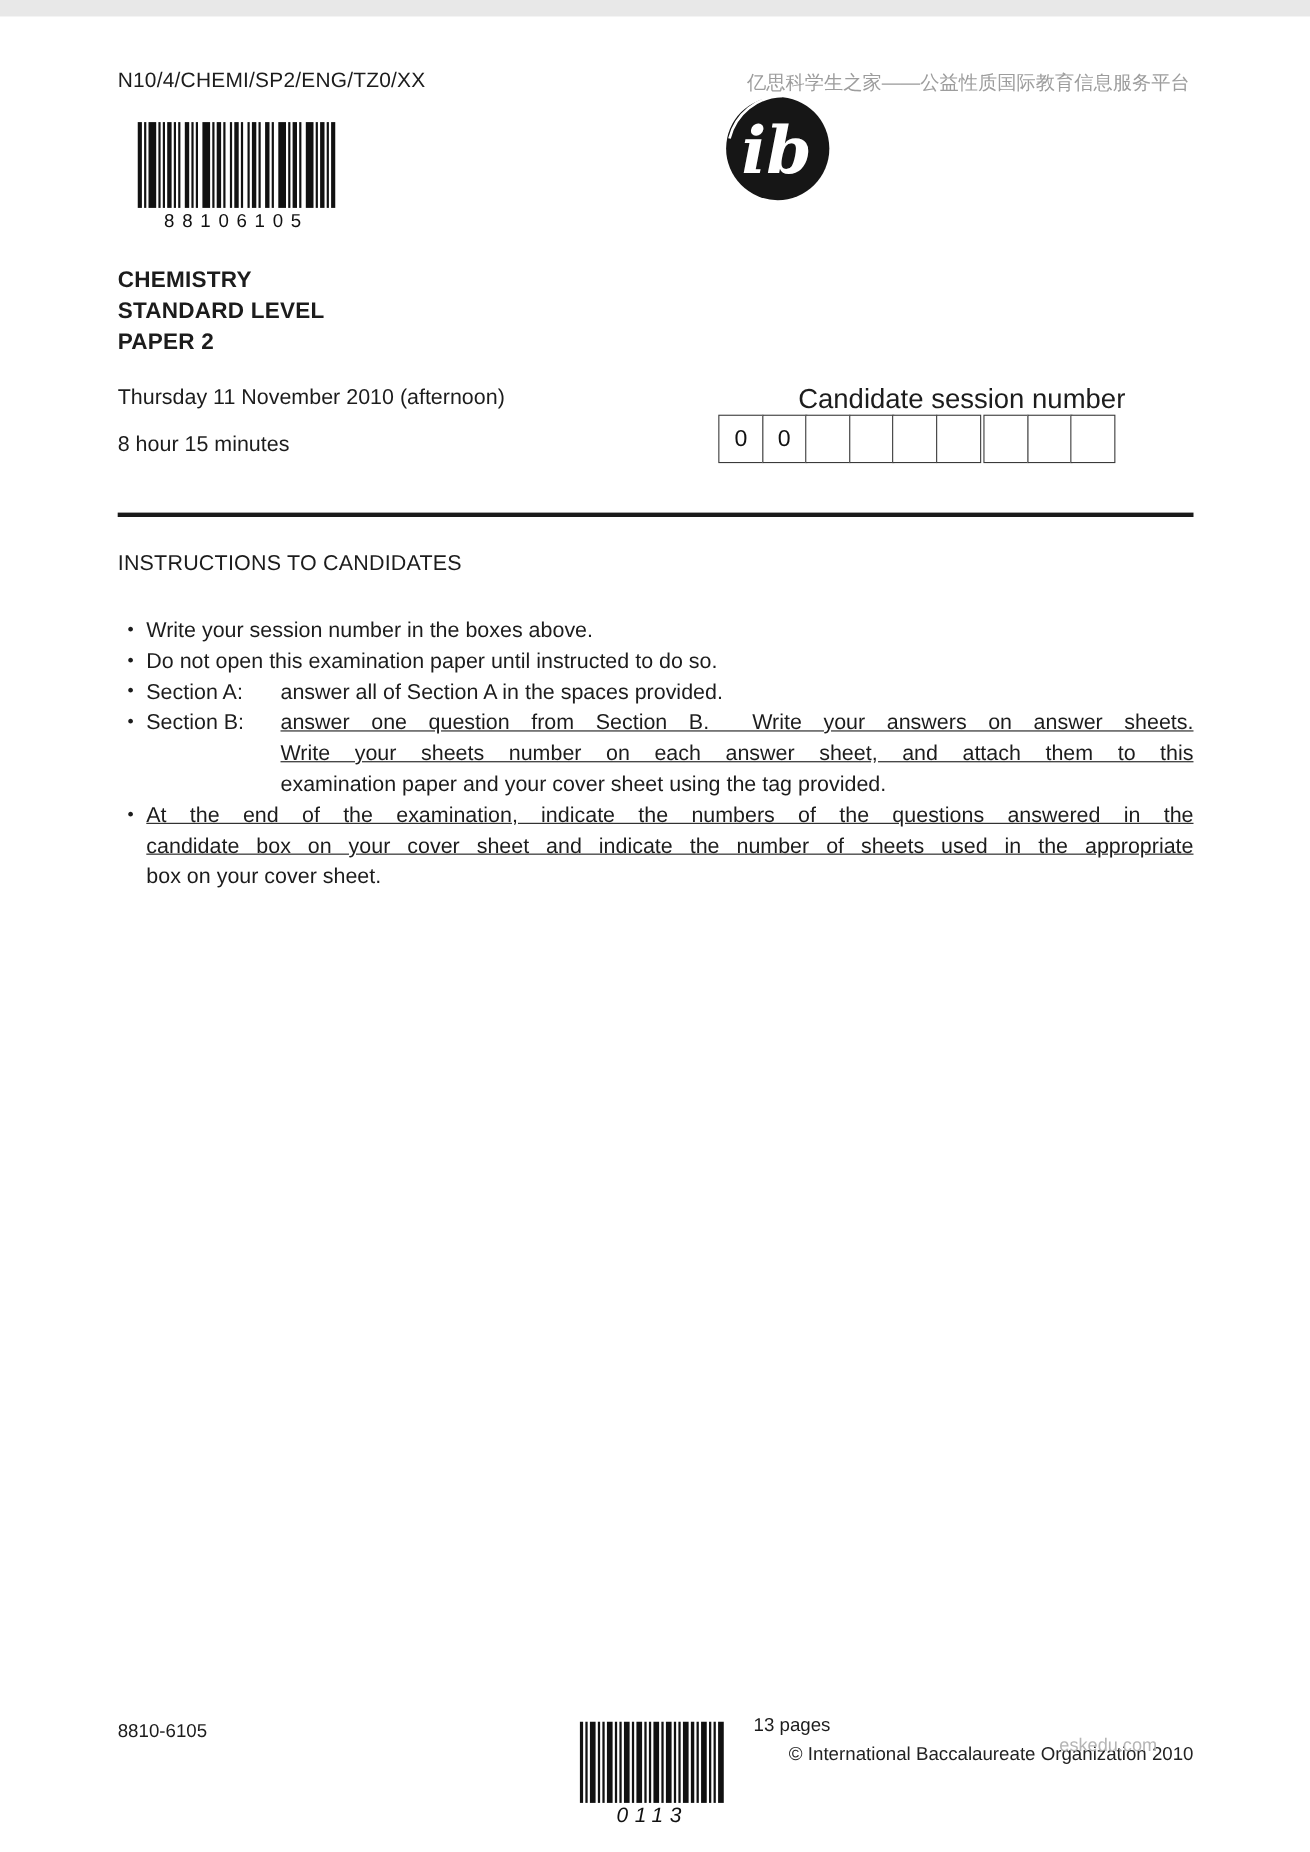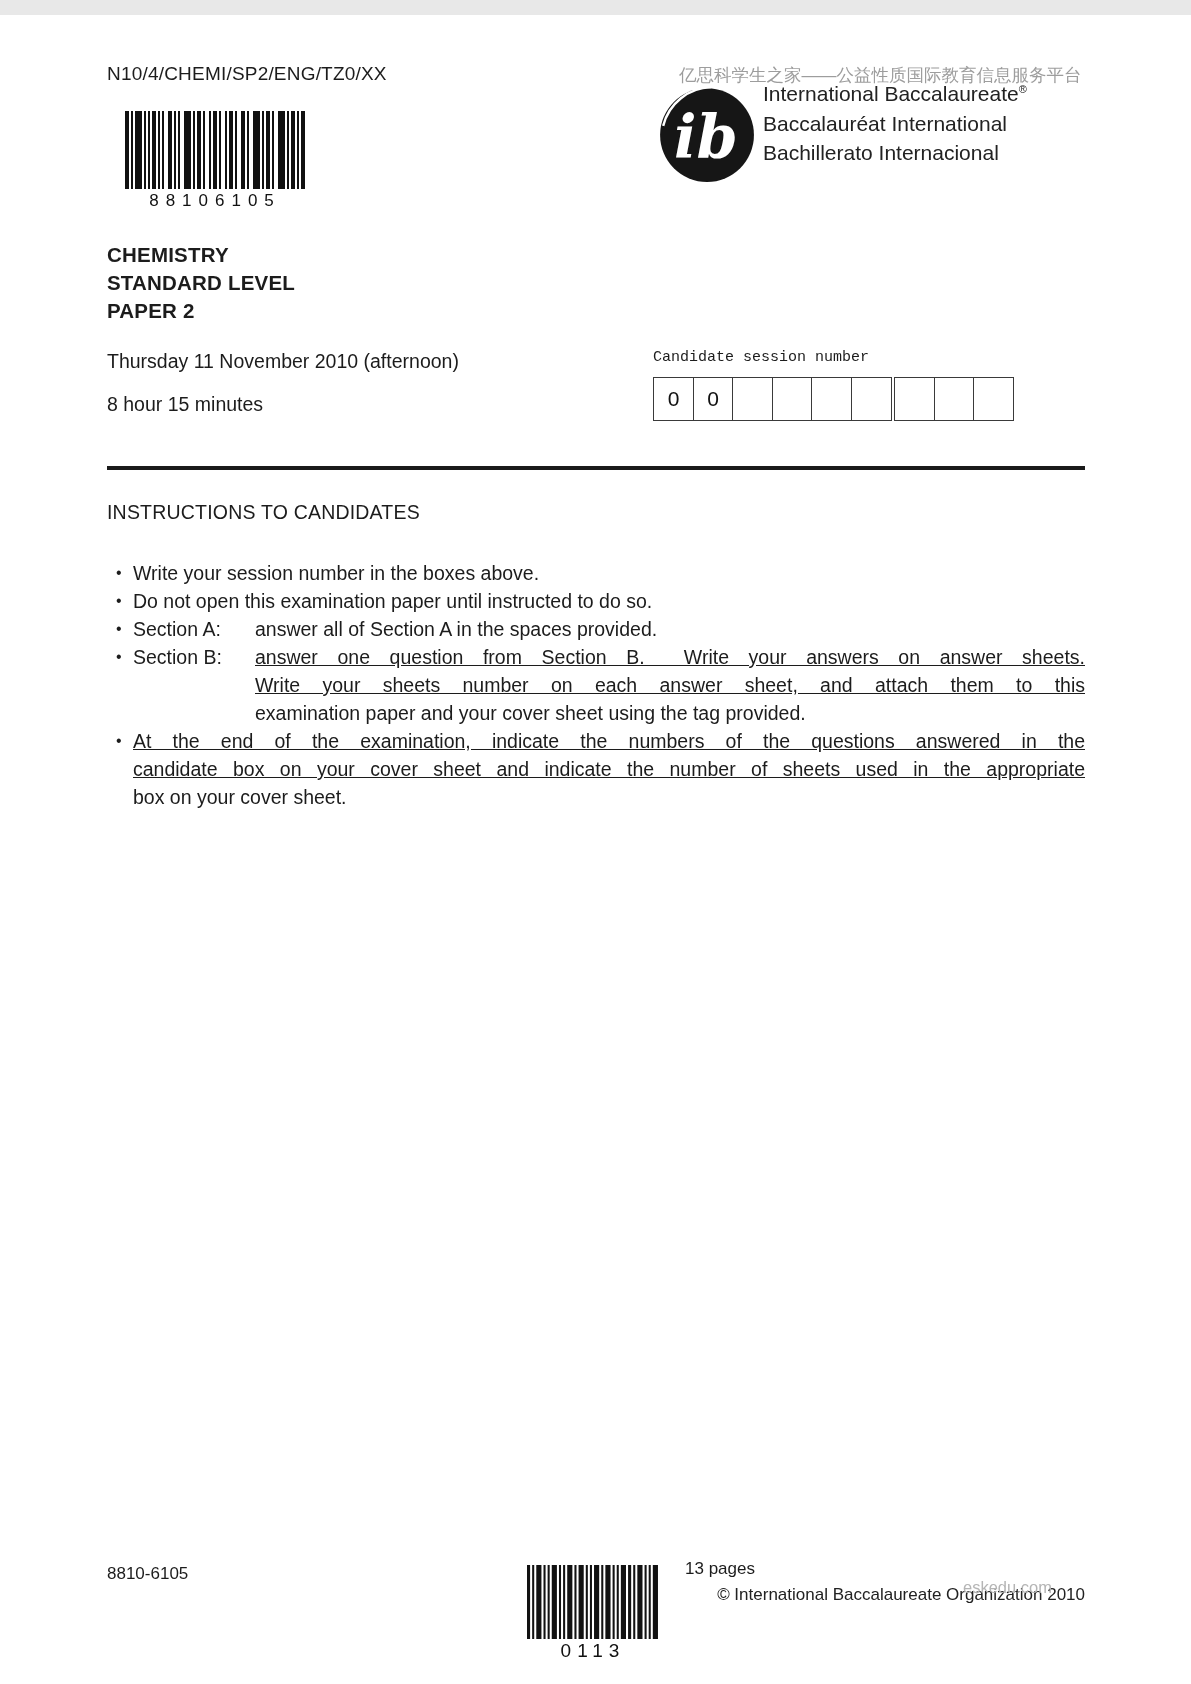--- a/index.html
+++ b/index.html
@@ -19,21 +19,21 @@
   .ib-logo{left:655px;top:66px;width:102px;height:102px;z-index:1;}
   .org-block{left:763px;top:60px;font-size:21px;line-height:29.5px;color:#222;}
   .org-block sup{font-size:11px;}
 
   
   .title-block{left:107px;top:226px;font-size:20.5px;font-weight:bold;line-height:28px;letter-spacing:0.2px;}
 
   
   .exam-date{left:107px;top:335px;font-size:19.5px;}
   .exam-duration{left:107px;top:378px;font-size:19.5px;}
-  .session-label{left:653px;top:334px;width:370px;text-align:left;font-size:15px;font-family:Liberation Mono, monospace;}
+  .session-label{left:653px;top:334px;width:370px;text-align:right;font-size:25px;}
   .session-boxes{left:653px;top:362px;display:flex;}
   .session-cell{
     width:39px;height:42px;border:1.5px solid #3a3a3a;margin-left:-1.5px;
     display:flex;align-items:center;justify-content:center;
     font-size:21px;color:#111;background:#fff;
   }
   .session-cell:first-child{margin-left:0;}
   .session-cell.gap{margin-left:2.5px;}
 
   .rule{left:107px;top:451px;width:978px;height:4px;background:#1a1a1a;}
@@ -47,21 +47,21 @@
   .sec-row{display:flex;}
   .sec-label{flex:0 0 122px;}
   .sec-lines{flex:1;min-width:0;}
   .line{white-space:pre-wrap;}
   .line.just{text-align:justify;text-align-last:justify;text-decoration:underline;}
 
   
   .doc-number{left:107px;top:1549px;font-size:17px;}
   .barcode-bottom{left:527px;top:1550px;width:132px;text-align:center;}
   .barcode-bottom svg{display:block;width:132px;height:74px;margin:0 auto;}
-  .barcode-bottom .barcode-num{font-size:19px;letter-spacing:6px;margin-top:1px;}
+  .barcode-bottom .barcode-num{font-size:19px;letter-spacing:6px;margin-top:1px;font-style:italic;}
   .pages{left:685px;top:1544px;width:400px;font-size:17px;}
   .copyright{left:685px;top:1570px;width:400px;text-align:right;font-size:17px;color:#222;}
   .footer-watermark{left:963px;top:1563px;font-size:16.5px;color:#b5b5b5;z-index:6;}
 </style>
 </head>
 <body>
 
 <div class="page">
 
   <div class="abs paper-code">N10/4/CHEMI/SP2/ENG/TZ0/XX</div>
@@ -108,25 +108,20 @@
 
   <div class="abs ib-logo">
     <svg viewBox="0 0 100 100" width="102" height="102">
       <circle cx="51" cy="53" r="46" fill="#161616"></circle>
       <path d="M 8 44 A 50 50 0 0 1 55 6" stroke="#ffffff" stroke-width="2.4" fill="none"></path>
       <text x="50" y="75" text-anchor="middle" font-family="DejaVu Serif, serif" font-style="italic" font-weight="bold" font-size="58" fill="#ffffff">ib</text>
     </svg>
   </div>
   <div class="abs cn-watermark">亿思科学生之家——公益性质国际教育信息服务平台</div>
 
-  <div class="abs org-block">
-    <div><span>International Baccalaureate</span><sup>®</sup></div>
-    <div>Baccalauréat International</div>
-    <div>Bachillerato Internacional</div>
-  </div>
 
   <div class="abs title-block">
     <div>CHEMISTRY</div>
     <div>STANDARD LEVEL</div>
     <div>PAPER 2</div>
   </div>
 
   <div class="abs exam-date">Thursday 11 November 2010 (afternoon)</div>
   <div class="abs exam-duration">8 hour 15 minutes</div>
 

